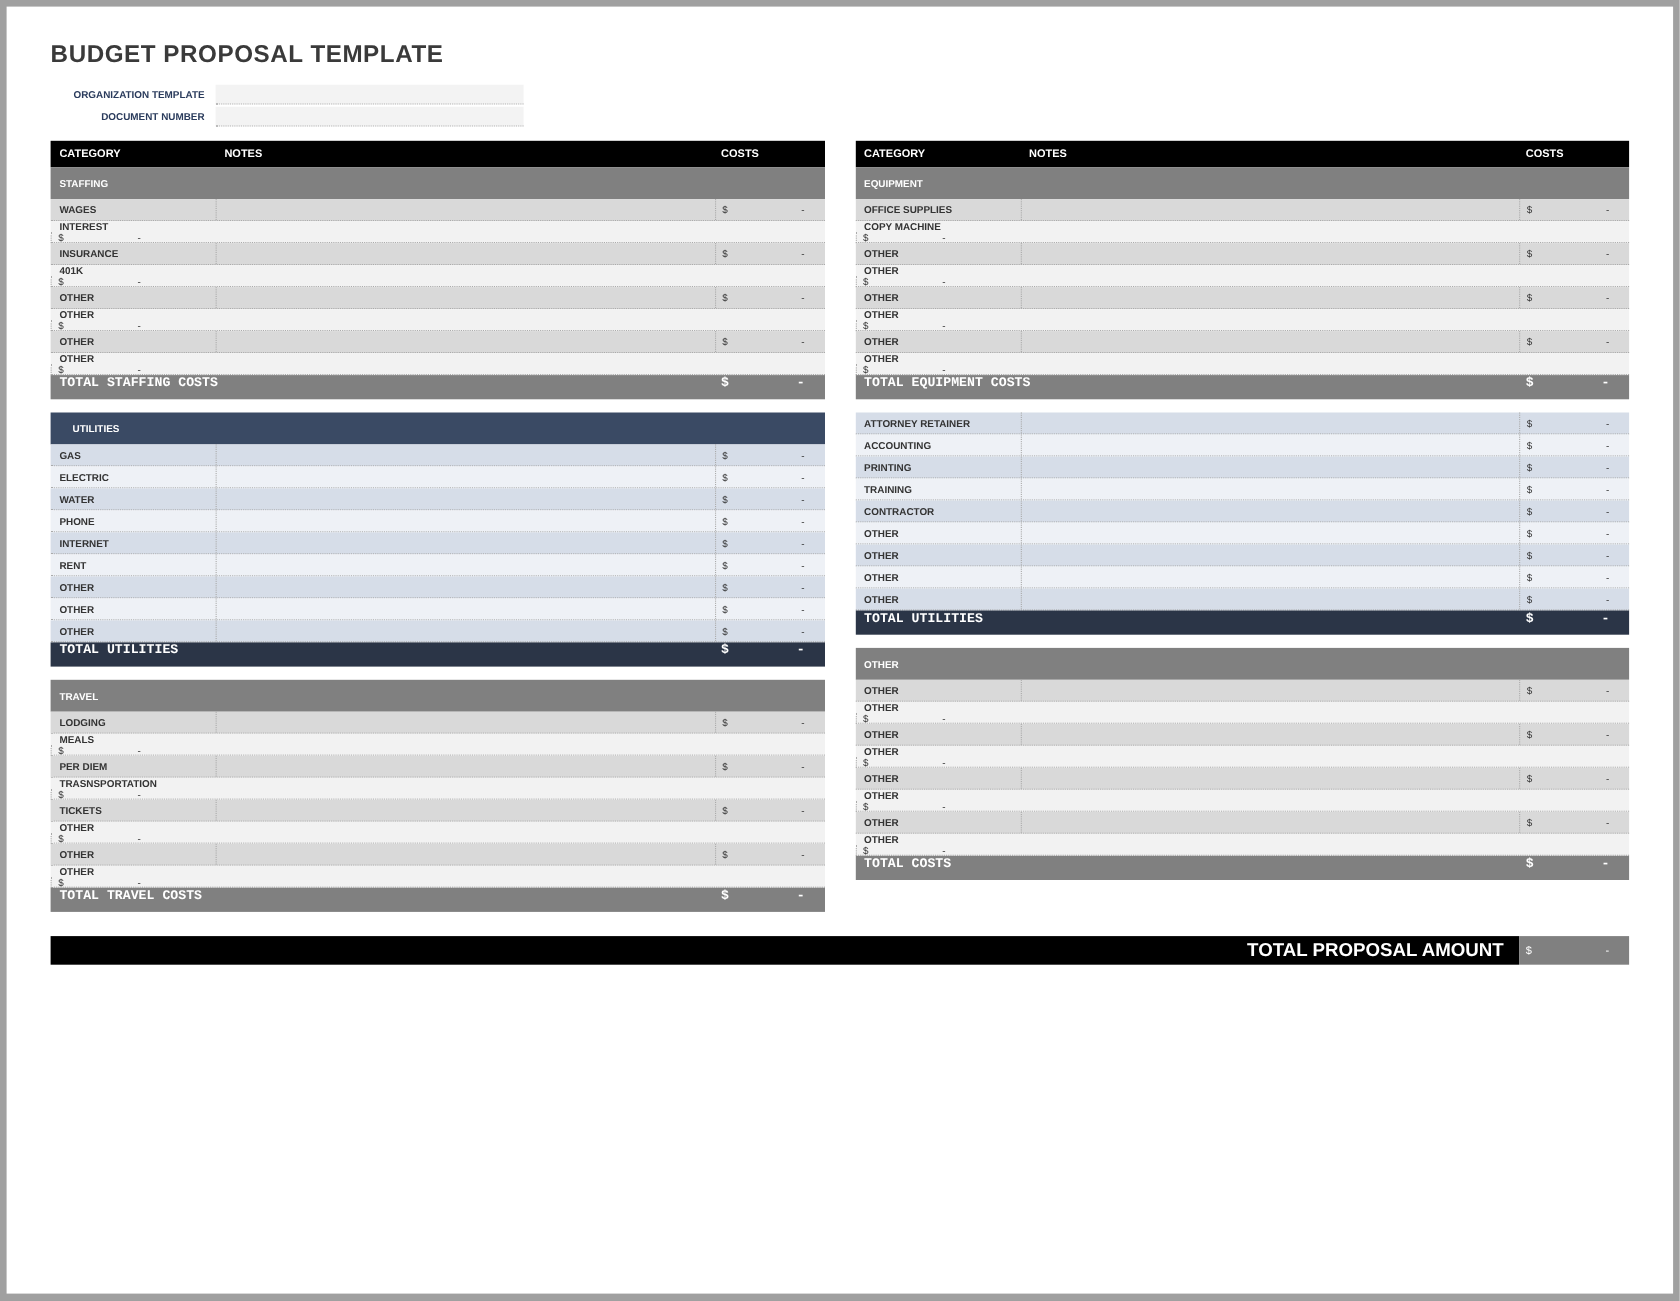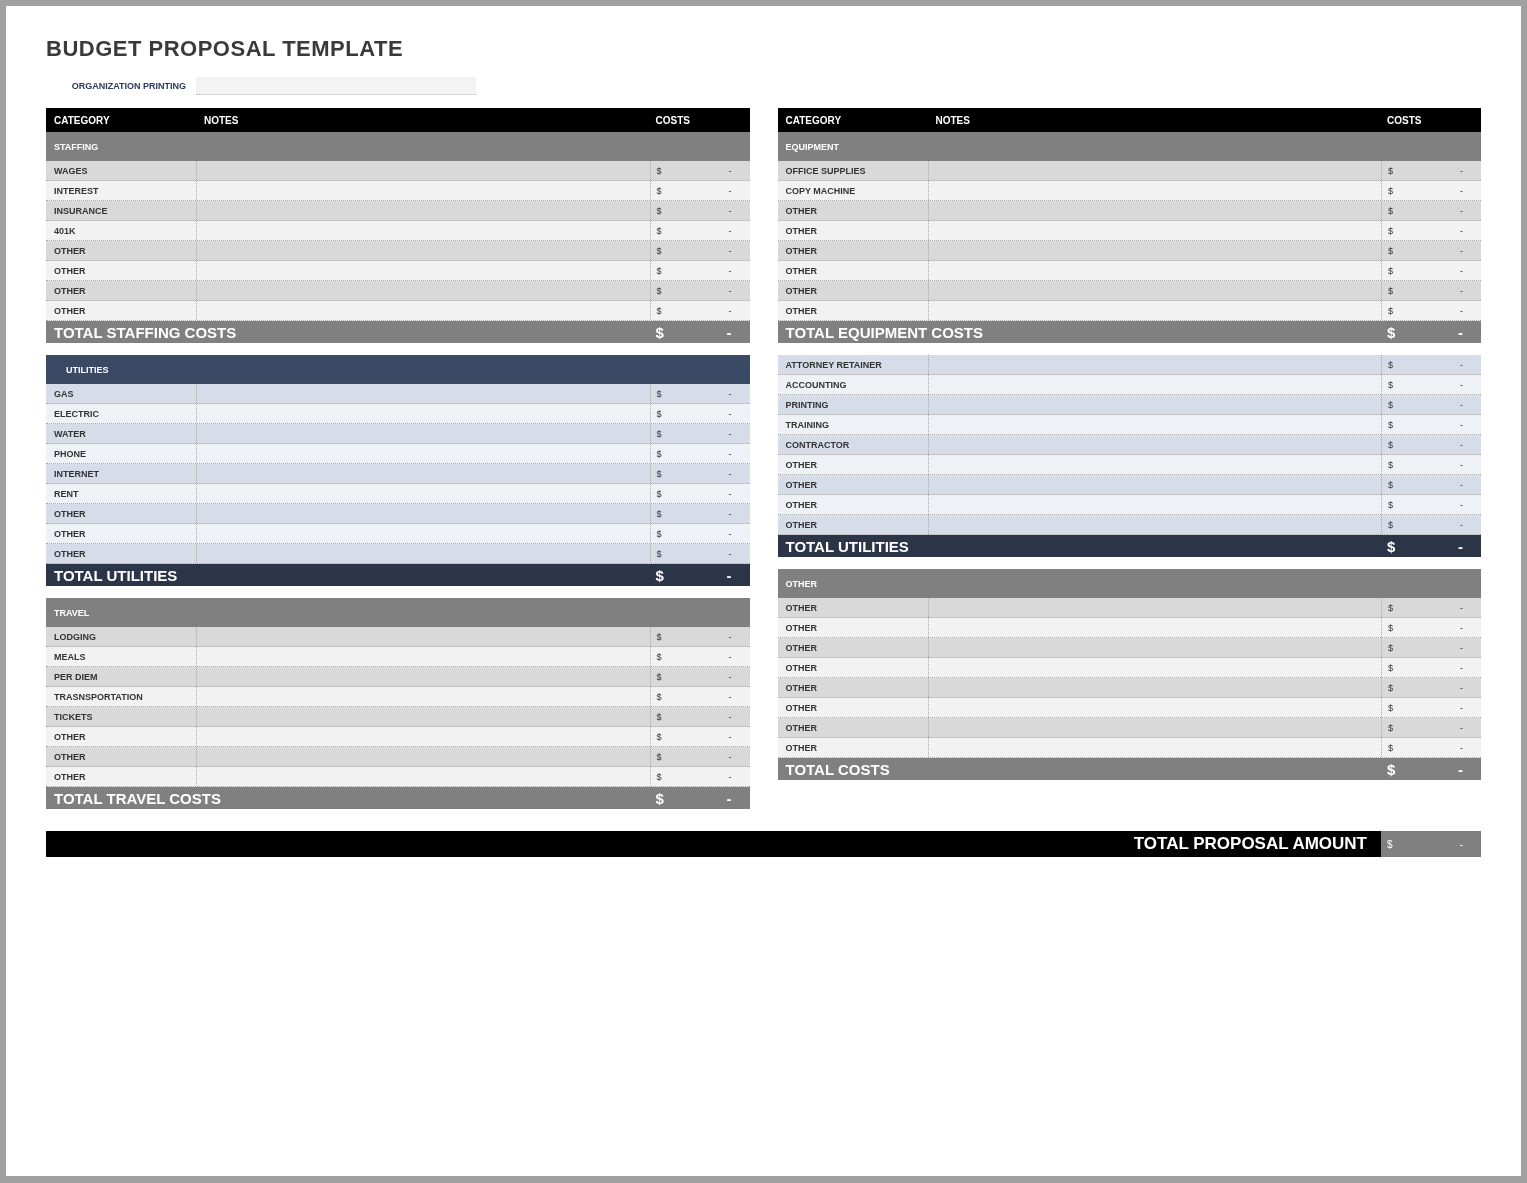--- a/index.html
+++ b/index.html
@@ -87,30 +87,31 @@
   .row .c-cat { padding-left: 8px; }
   .row .c-cost {
     display: flex;
     justify-content: space-between;
     padding: 0 18px 0 6px;
     font-weight: normal;
     border-left: 1px dotted #aaa;
   }
   .row .c-notes { border-left: 1px dotted #aaa; padding-left: 6px; }
   .alt-gray-dark  { background: #d9d9d9; }
-  .alt-gray-light { background: #f2f2f2; }
+  .alt-gray-light { background: #f2f2f2; flex-direction: column; }
   .alt-blue-dark  { background: #d6dde8; }
   .alt-blue-light { background: #eef1f6; }
   .total-row {
     display: flex;
     height: 22px;
     color: #fff;
-    font-size: 15px;
+    font-size: 12px;
     font-weight: bold;
-    align-items: center;
+    align-items: flex-start;
+    font-family: Liberation Mono, monospace;
   }
   .total-row .t-label { flex: 1; padding-left: 8px; }
   .total-row .t-cost {
     width: 100px;
     display: flex;
     justify-content: space-between;
     padding: 0 18px 0 6px;
   }
   .total-gray { background: #808080; }
   .total-navy { background: #2b3547; }
@@ -147,21 +148,25 @@
 </style>
 </head>
 <body>
 
 <div class="page">
 
   <h1 class="title">BUDGET PROPOSAL TEMPLATE</h1>
 
   <div class="meta">
     <div class="meta-row">
-      <div class="meta-label">ORGANIZATION PRINTING</div>
+      <div class="meta-label">ORGANIZATION TEMPLATE</div>
+      <div class="meta-value"></div>
+    </div>
+    <div class="meta-row">
+      <div class="meta-label">DOCUMENT NUMBER</div>
       <div class="meta-value"></div>
     </div>
   </div>
 
   <div class="columns">
 
     <div class="col">
 
       <div class="header-row">
         <div class="c-cat">CATEGORY</div>

